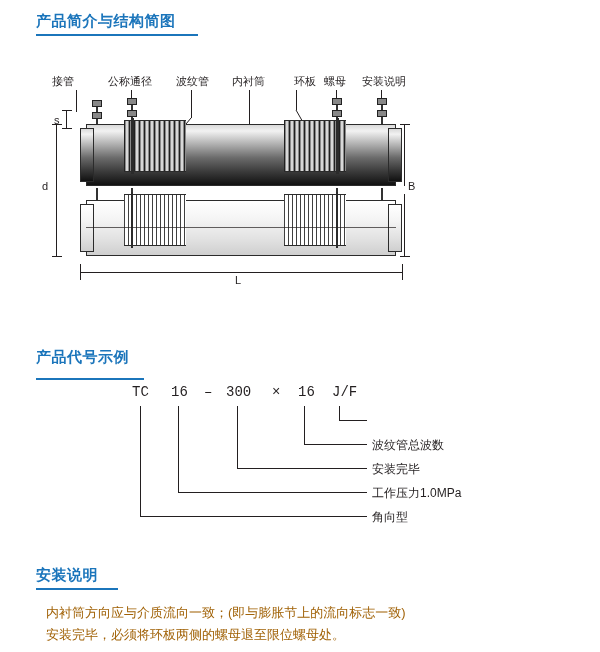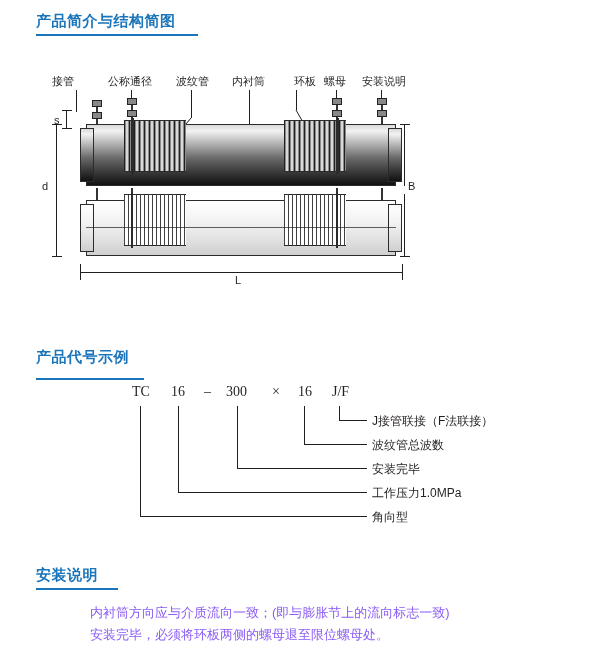--- a/index.html
+++ b/index.html
@@ -116,21 +116,21 @@
     left: 36px;
     top: 376px;
     width: 528px;
     height: 160px;
   }
   .code-tok {
     position: absolute;
     font-size: 14px;
     color: #231f20;
     white-space: nowrap;
-    font-family: Liberation Serif, serif;
+    font-family: Liberation Mono, monospace;
   }
   .vline {
     position: absolute;
     width: 1px;
     background: #231f20;
   }
   .hline {
     position: absolute;
     height: 1px;
     background: #231f20;
@@ -143,23 +143,22 @@
   }
 
   
   #sec3-title { left: 36px; top: 566px; }
   #sec3-rule  { left: 36px; top: 588px; width: 82px; }
 
   .note {
     position: absolute;
     left: 46px;
     font-size: 13px;
-    color: #8b5cf6;
-    white-space: nowrap;
-    margin-left: 44px;
+    color: #a16207;
+    white-space: nowrap;
   }
   #note1 { top: 604px; }
   #note2 { top: 626px; }
 </style>
 </head>
 <body>
 
 <div class="section-title" id="sec1-title">产品简介与结构简图</div>
 <div class="title-rule" id="sec1-rule"></div>
 
@@ -266,21 +265,20 @@
   <div class="vline" style="left:201px; top:30px; height:62px;"></div>
   <div class="vline" style="left:268px; top:30px; height:38px;"></div>
   <div class="vline" style="left:303px; top:30px; height:14px;"></div>
 
   <div class="hline" style="left:303px; top:44px;  width:28px;"></div>
   <div class="hline" style="left:268px; top:68px;  width:63px;"></div>
   <div class="hline" style="left:201px; top:92px;  width:130px;"></div>
   <div class="hline" style="left:142px; top:116px; width:189px;"></div>
   <div class="hline" style="left:104px; top:140px; width:227px;"></div>
 
-  <div class="code-desc" style="left:336px; top:37px;">J接管联接（F法联接）</div>
   <div class="code-desc" style="left:336px; top:61px;">波纹管总波数</div>
   <div class="code-desc" style="left:336px; top:85px;">安装完毕</div>
   <div class="code-desc" style="left:336px; top:109px;">工作压力1.0MPa</div>
   <div class="code-desc" style="left:336px; top:133px;">角向型</div>
 </div>
 
 <div class="section-title" id="sec3-title">安装说明</div>
 <div class="title-rule" id="sec3-rule"></div>
 
 <div class="note" id="note1">内衬筒方向应与介质流向一致；(即与膨胀节上的流向标志一致)</div>

